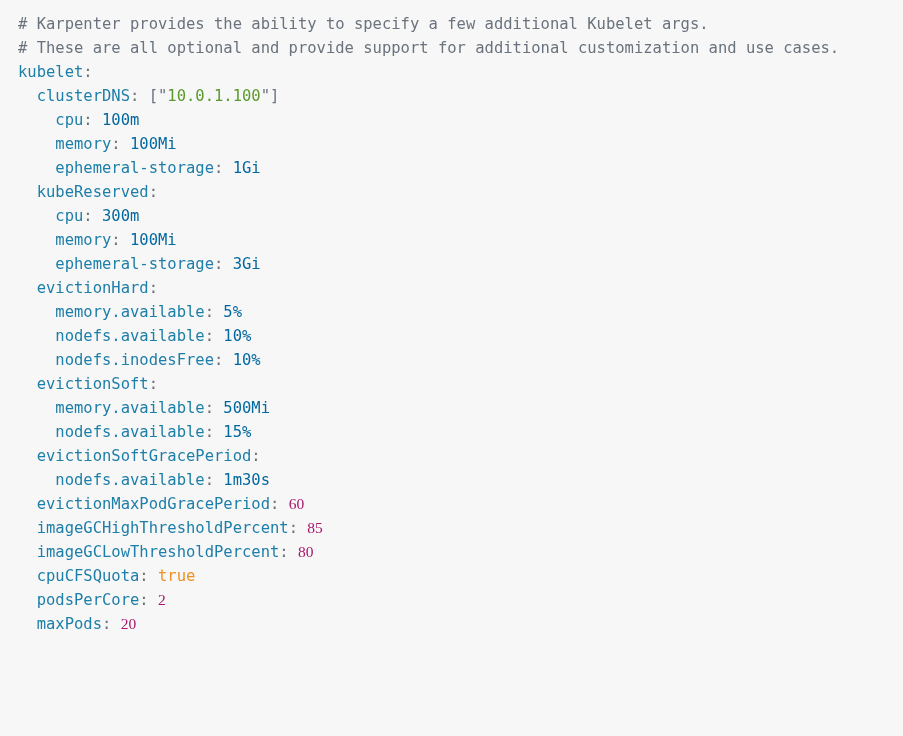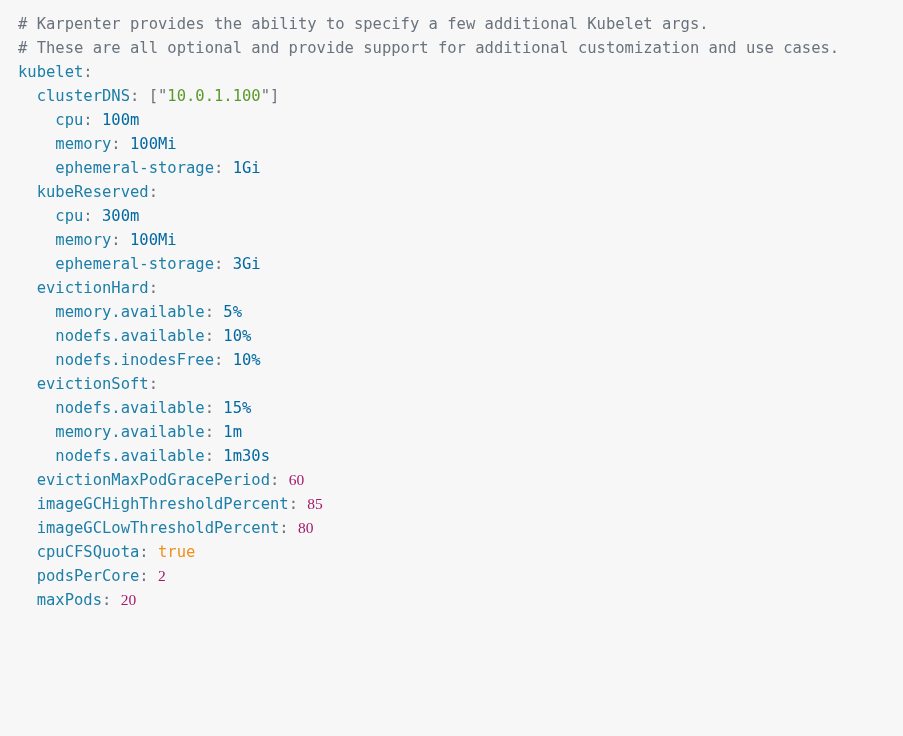--- a/index.html
+++ b/index.html
@@ -55,22 +55,23 @@
     <div class="code-line"><span class="tok-plain">    </span><span class="tok-key">ephemeral-storage</span><span class="tok-punct">: </span><span class="tok-scalar">1Gi</span></div>
     <div class="code-line"><span class="tok-plain">  </span><span class="tok-key">kubeReserved</span><span class="tok-punct">:</span></div>
     <div class="code-line"><span class="tok-plain">    </span><span class="tok-key">cpu</span><span class="tok-punct">: </span><span class="tok-scalar">300m</span></div>
     <div class="code-line"><span class="tok-plain">    </span><span class="tok-key">memory</span><span class="tok-punct">: </span><span class="tok-scalar">100Mi</span></div>
     <div class="code-line"><span class="tok-plain">    </span><span class="tok-key">ephemeral-storage</span><span class="tok-punct">: </span><span class="tok-scalar">3Gi</span></div>
     <div class="code-line"><span class="tok-plain">  </span><span class="tok-key">evictionHard</span><span class="tok-punct">:</span></div>
     <div class="code-line"><span class="tok-plain">    </span><span class="tok-key">memory.available</span><span class="tok-punct">: </span><span class="tok-scalar">5%</span></div>
     <div class="code-line"><span class="tok-plain">    </span><span class="tok-key">nodefs.available</span><span class="tok-punct">: </span><span class="tok-scalar">10%</span></div>
     <div class="code-line"><span class="tok-plain">    </span><span class="tok-key">nodefs.inodesFree</span><span class="tok-punct">: </span><span class="tok-scalar">10%</span></div>
     <div class="code-line"><span class="tok-plain">  </span><span class="tok-key">evictionSoft</span><span class="tok-punct">:</span></div>
+    <div class="code-line"><span class="tok-plain">    </span><span class="tok-key">memory.available</span><span class="tok-punct">: </span><span class="tok-scalar">500Mi</span></div>
     <div class="code-line"><span class="tok-plain">    </span><span class="tok-key">nodefs.available</span><span class="tok-punct">: </span><span class="tok-scalar">15%</span></div>
-    <div class="code-line"><span class="tok-plain">    </span><span class="tok-key">memory.available</span><span class="tok-punct">: </span><span class="tok-scalar">1m</span></div>
+    <div class="code-line"><span class="tok-plain">  </span><span class="tok-key">evictionSoftGracePeriod</span><span class="tok-punct">:</span></div>
     <div class="code-line"><span class="tok-plain">    </span><span class="tok-key">nodefs.available</span><span class="tok-punct">: </span><span class="tok-scalar">1m30s</span></div>
     <div class="code-line"><span class="tok-plain">  </span><span class="tok-key">evictionMaxPodGracePeriod</span><span class="tok-punct">: </span><span class="tok-number">60</span></div>
     <div class="code-line"><span class="tok-plain">  </span><span class="tok-key">imageGCHighThresholdPercent</span><span class="tok-punct">: </span><span class="tok-number">85</span></div>
     <div class="code-line"><span class="tok-plain">  </span><span class="tok-key">imageGCLowThresholdPercent</span><span class="tok-punct">: </span><span class="tok-number">80</span></div>
     <div class="code-line"><span class="tok-plain">  </span><span class="tok-key">cpuCFSQuota</span><span class="tok-punct">: </span><span class="tok-bool">true</span></div>
     <div class="code-line"><span class="tok-plain">  </span><span class="tok-key">podsPerCore</span><span class="tok-punct">: </span><span class="tok-number">2</span></div>
     <div class="code-line"><span class="tok-plain">  </span><span class="tok-key">maxPods</span><span class="tok-punct">: </span><span class="tok-number">20</span></div>
   </div>
 
 </body></html>

